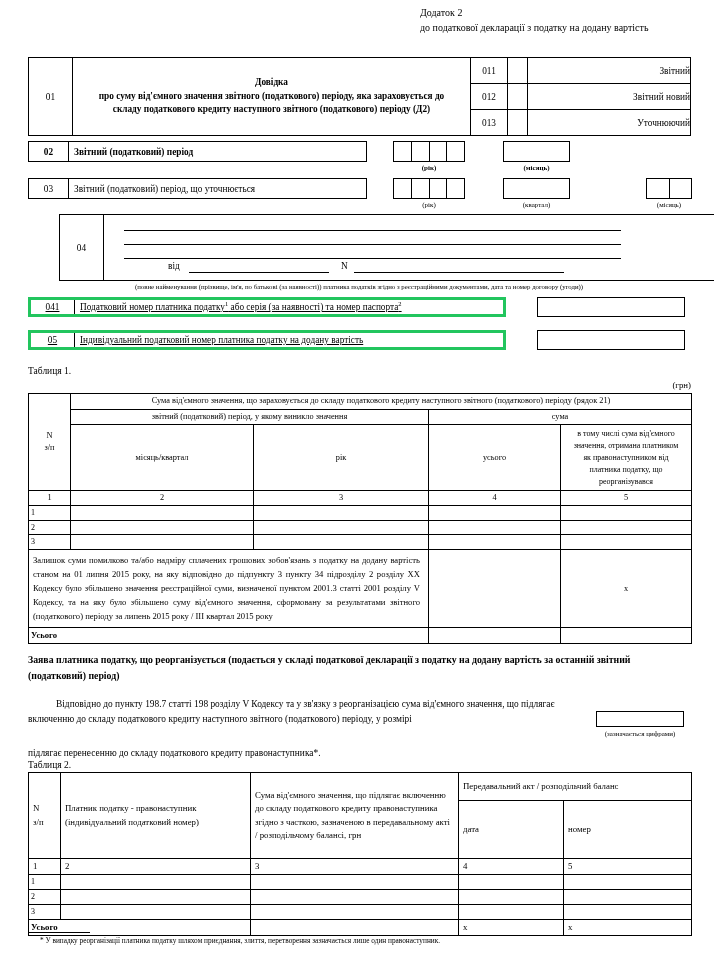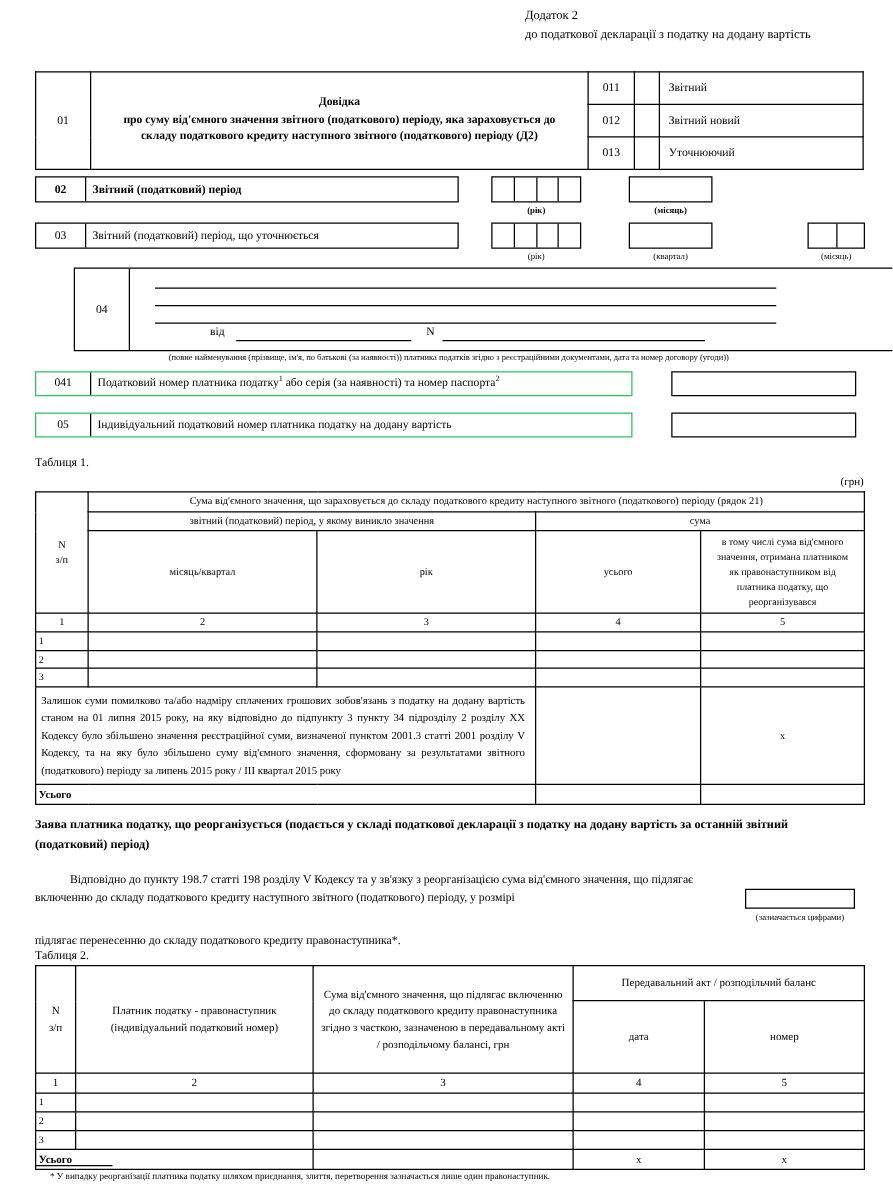--- a/index.html
+++ b/index.html
@@ -15,21 +15,21 @@
 
   
   .top-note { left:420px; top:6px; font-size:10px; line-height:1.45; }
 
   
   .htable { left:28px; top:57px; width:662px; }
   .htable td { font-size:9.3px; }
   .h-code { text-align:center; }
   .h-title { text-align:center; font-weight:bold; font-size:9.6px; line-height:1.45; padding:2px 12px; }
   .h-type-code { text-align:center; }
-  .h-type-label { padding-left:7px; }
+  .h-type-label { padding-left:7px;text-align:right; }
   .htable tr { height:26px; }
 
   
   .fieldrow { left:0; height:34px; width:714px; }
   .lblbox { position:absolute; left:28px; top:0; width:339px; height:21px;
     border:1px solid #000; display:flex; align-items:center; font-size:9.3px; }
   .lblbox .code { width:40px; align-self:stretch; border-right:1px solid #000;
     display:flex; align-items:center; justify-content:center; flex:none; }
   .lblbox .lbl { padding-left:5px; }
   .cells { position:absolute; top:0; height:21px; border:1px solid #000; display:flex; }
@@ -43,21 +43,21 @@
   .payer-lbl  { width:78px; border-right:1px solid #000; display:flex; align-items:center; justify-content:center; flex:none; }
   .payer-content { position:relative; flex:1; }
   .wline { position:absolute; border-bottom:1px solid #000; height:0; }
   .vidline { position:absolute; left:0; top:46px; width:100%; font-size:9.3px; }
   .vid-word { position:absolute; left:64px; top:0; }
   .n-word { position:absolute; left:237px; top:0; }
   .caption { position:absolute; text-align:center; font-size:6.8px; }
 
   
   .numrow-lblbox { position:absolute; left:28px; top:0; width:478px; height:20px;
-    border:1px solid #22c55e; display:flex; align-items:center; font-size:9.3px; }
+    border:3px solid #22c55e; display:flex; align-items:center; font-size:9.3px;text-decoration:underline; }
   .numrow-lblbox .code { width:44px; align-self:stretch; border-right:1px solid #000;
     display:flex; align-items:center; justify-content:center; flex:none; }
   .numrow-lblbox .lbl { padding-left:5px; }
   .valbox { position:absolute; left:537px; top:0; width:148px; height:20px; border:1px solid #000; }
   sup { font-size:6.5px; vertical-align:super; line-height:0; }
 
   .tbl-caption { font-size:9.5px; }
   .grn { font-size:8.8px;text-align:center; }
 
   
@@ -72,21 +72,21 @@
 
   
   .stmt-heading { left:28px; top:652px; width:650px; font-weight:bold; font-size:9.8px; line-height:1.6; }
   .stmt-par { left:28px; top:697px; width:552px; font-size:9.4px; line-height:1.55; text-indent:28px; text-align:left; }
   .amount-box { left:596px; top:711px; width:88px; height:16px; border:1px solid #000; }
   .amount-cap { left:570px; top:730px; width:140px; text-align:center; font-size:7px; }
   .stmt-par2 { left:28px; top:748px; font-size:9.4px; }
 
   
   .t2 { left:28px; top:772px; width:663px; }
-  .t2 td { font-size:8.8px; text-align:center; line-height:1.5; padding:1px 4px; }
+  .t2 td { font-size:8.8px; text-align:left; line-height:1.5; padding:1px 4px; }
   .t2 .rowlabel { text-align:left; padding-left:2px; font-size:8px; }
   .t2 .total { text-align:left; font-weight:bold; padding-left:2px; }
 
   
   .foot-rule { left:28px; top:932px; width:62px; border-top:1px solid #000; height:0; }
   .footnote { left:28px; top:936px; width:660px; font-size:7.3px;margin-left:12px; }
 </style>
 </head>
 <body>
 

